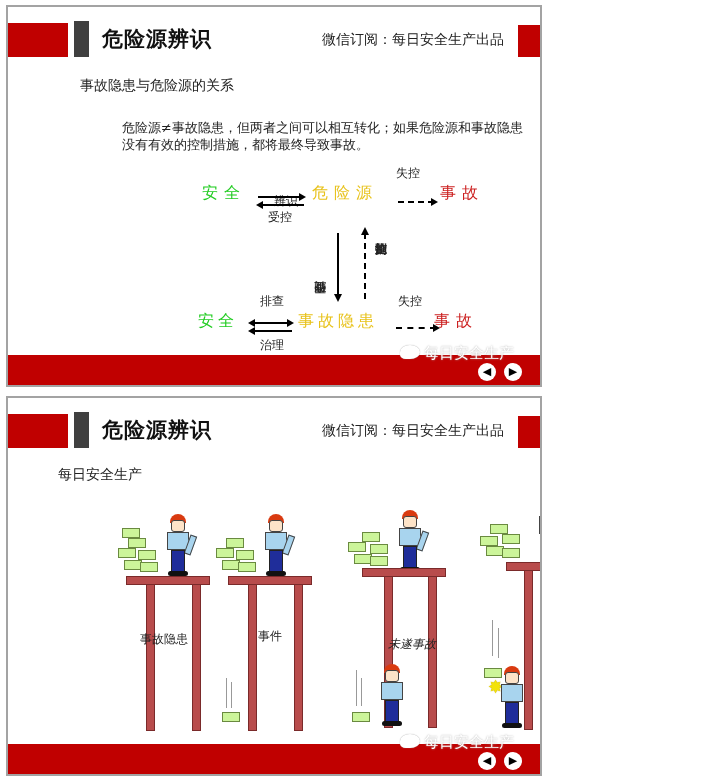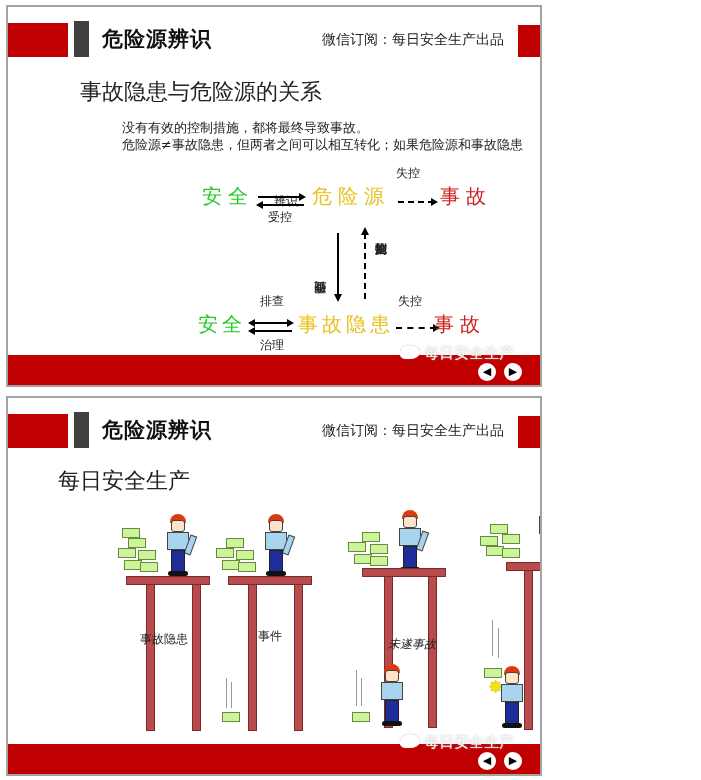--- a/index.html
+++ b/index.html
@@ -5,28 +5,28 @@
   html,body{margin:0;padding:0;background:#fff;}
   body{width:701px;height:780px;position:relative;overflow:hidden;font-family:"DejaVu Sans","Liberation Sans",sans-serif;}
   .slide{position:absolute;left:6px;width:536px;background:#fff;border:2px solid #a3a3a3;box-sizing:border-box;overflow:hidden;}
   #slide1{top:5px;height:382px;}
   #slide2{top:396px;height:380px;}
   .red-block{position:absolute;left:0;top:16px;width:60px;height:34px;background:#c00000;}
   .gray-block{position:absolute;left:66px;top:14px;width:15px;height:36px;background:#404040;}
   .slide-header{position:absolute;left:94px;top:18px;font-size:21px;font-weight:bold;color:#111;letter-spacing:1px;}
   .subscribe{position:absolute;right:36px;top:24px;font-size:14px;color:#222;}
   .red-tab{position:absolute;right:0;top:18px;width:22px;height:32px;background:#c00000;}
-  .slide-title{position:absolute;font-size:22px;color:#222;}
+  .slide-title{position:absolute;font-size:14px;color:#222;}
   .footer-bar{position:absolute;left:0;right:0;bottom:0;height:30px;background:#c00000;}
   .watermark{position:absolute;right:26px;font-size:15px;color:#fff;text-shadow:0 0 2px #aaa;}
   .wm-icon{display:inline-block;width:20px;height:14px;border-radius:50% 50% 50% 30%;background:#fff;margin-right:4px;vertical-align:-1px;box-shadow:0 0 1px #999;}
   .nav{position:absolute;bottom:4px;width:18px;height:18px;border-radius:50%;background:#fff;color:#000;font-size:11px;line-height:18px;text-align:center;font-weight:bold;cursor:pointer;}
   .nav.prev{right:44px;} .nav.next{right:18px;}
   .desc{position:absolute;left:114px;top:112px;font-size:13px;color:#222;line-height:17px;width:460px;}
-  .big{position:absolute;font-size:20px;letter-spacing:6px;}
+  .big{position:absolute;font-size:16px;letter-spacing:6px;}
   .green{color:#22cc22;} .yellow{color:#e8c21a;} .red{color:#cc1f1f;}
   .lbl{position:absolute;font-size:12px;color:#222;}
   .arrow{position:absolute;height:2px;background:#000;}
   .arrow.r::after{content:"";position:absolute;right:-2px;top:-3px;border-left:7px solid #000;border-top:4px solid transparent;border-bottom:4px solid transparent;}
   .arrow.l::before{content:"";position:absolute;left:-2px;top:-3px;border-right:7px solid #000;border-top:4px solid transparent;border-bottom:4px solid transparent;}
   .dash{position:absolute;height:0;border-top:2px dashed #000;}
   .dash::after{content:"";position:absolute;right:-4px;top:-5px;border-left:7px solid #000;border-top:4px solid transparent;border-bottom:4px solid transparent;}
   .vline{position:absolute;width:2px;background:#000;}
   .vline.down::after{content:"";position:absolute;left:-3px;bottom:-3px;border-top:8px solid #000;border-left:4px solid transparent;border-right:4px solid transparent;}
   .vdash{position:absolute;width:0;border-left:2px dashed #000;}
@@ -54,22 +54,22 @@
 
 <div class="slide" id="slide1">
   <div class="red-block"></div>
   <div class="gray-block"></div>
   <div class="slide-header">危险源辨识</div>
   <div class="subscribe">微信订阅：每日安全生产出品</div>
   <div class="red-tab"></div>
 
   <div class="slide-title" style="left:72px;top:70px;">事故隐患与危险源的关系</div>
   <div class="desc">
+    <div>危险源≠事故隐患，但两者之间可以相互转化；如果危险源和事故隐患</div>
     <div>没有有效的控制措施，都将最终导致事故。</div>
-    <div>危险源≠事故隐患，但两者之间可以相互转化；如果危险源和事故隐患</div>
   </div>
 
   <div class="lbl" style="left:266px;top:158px;margin-top:28px;">辨识</div>
   <div class="lbl" style="left:388px;top:158px;">失控</div>
   <div class="big green" style="left:194px;top:176px;">安全</div>
   <div class="arrow r" style="left:250px;top:189px;width:46px;"></div>
   <div class="arrow l" style="left:250px;top:197px;width:46px;"></div>
   <div class="lbl" style="left:260px;top:202px;">受控</div>
   <div class="big yellow" style="left:304px;top:176px;text-align:center;">危险源</div>
   <div class="dash" style="left:390px;top:194px;width:36px;"></div>

